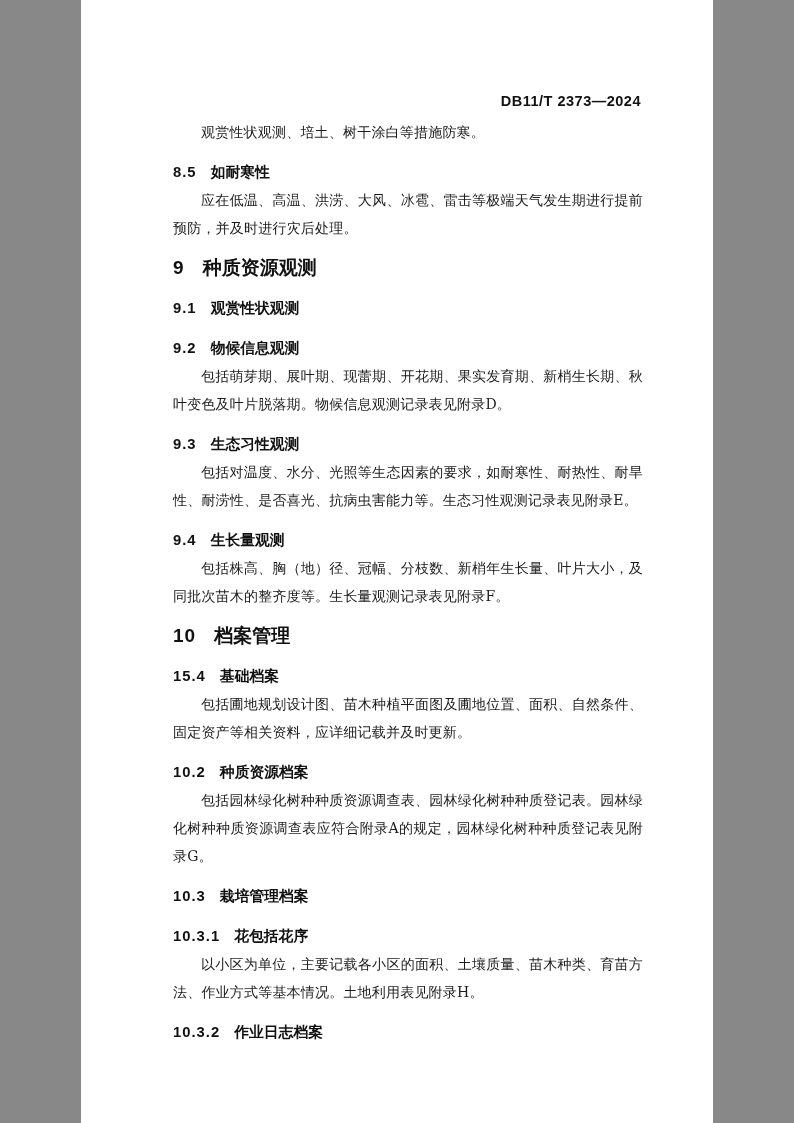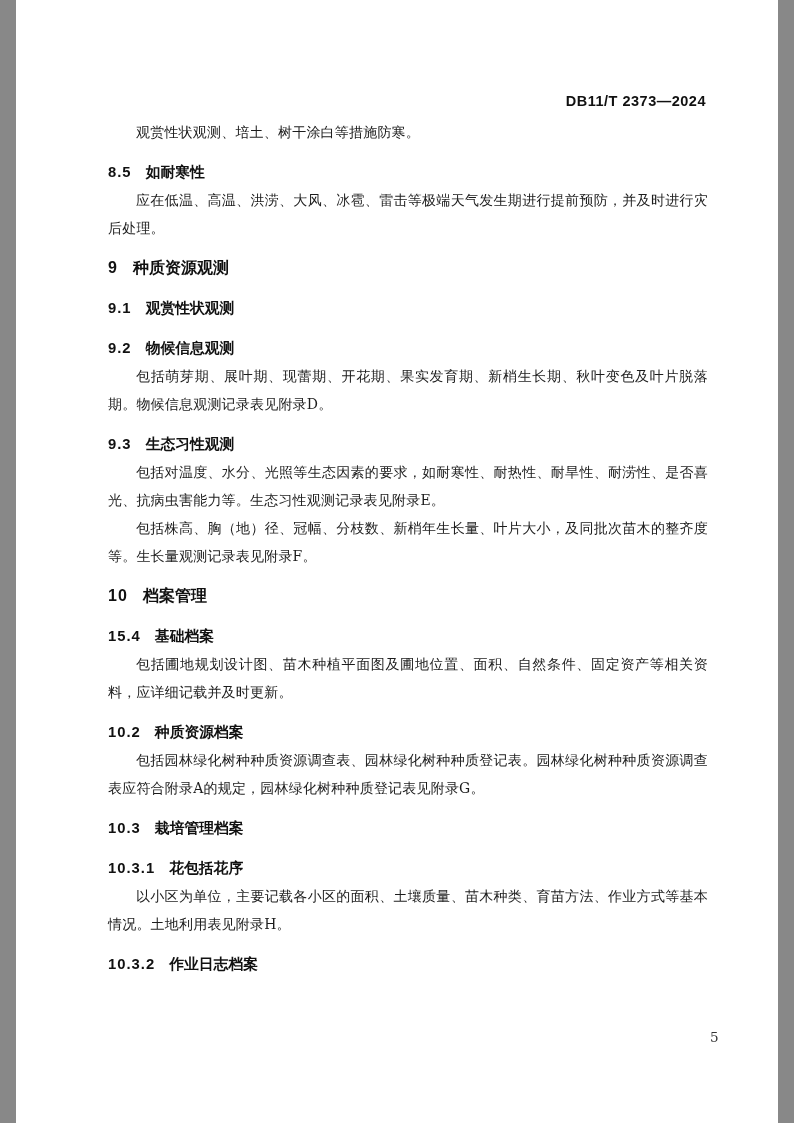--- a/index.html
+++ b/index.html
@@ -2,21 +2,21 @@
 <html lang="zh"><head>
 <meta charset="utf-8">
 <style>
   html, body {
     margin: 0;
     padding: 0;
     background: #888;
   }
   .page {
     position: relative;
-    width: 762px;
+    width: 632px;
     height: 1123px;
     margin: 0 auto;
     background: #ffffff;
     color: #1c1c1c;
     overflow: hidden;
     font-family: "DejaVu Serif", "Liberation Serif", serif;
   }
   .doc-header {
     position: absolute;
     top: 93px;
@@ -44,21 +44,21 @@
   }
   .heading {
     font-family: "Liberation Sans", "DejaVu Sans", sans-serif;
     font-weight: bold;
     font-size: 14.8px;
     line-height: 28px;
     color: #111;
     margin: 12px 0 0 0;
   }
   .heading.level-1 {
-    font-size: 16px;
+    font-size: 19px;
   }
   .heading .num {
     display: inline-block;
     margin-right: 0.95em;
     font-family: "Liberation Sans", "DejaVu Sans", sans-serif;
     letter-spacing: 1px;
   }
   .page-number {
     position: absolute;
     top: 1028px;
@@ -78,20 +78,21 @@
   <main class="content" id="doc-content">
       <p class="para">观赏性状观测、培土、树干涂白等措施防寒。</p>
       <div class="heading level-2"><span class="num">8.5</span><span class="title">如耐寒性</span></div>
       <p class="para">应在低温、高温、洪涝、大风、冰雹、雷击等极端天气发生期进行提前预防，并及时进行灾后处理。</p>
       <div class="heading level-1"><span class="num">9</span><span class="title">种质资源观测</span></div>
       <div class="heading level-2"><span class="num">9.1</span><span class="title">观赏性状观测</span></div>
       <div class="heading level-2"><span class="num">9.2</span><span class="title">物候信息观测</span></div>
       <p class="para">包括萌芽期、展叶期、现蕾期、开花期、果实发育期、新梢生长期、秋叶变色及叶片脱落期。物候信息观测记录表见附录D。</p>
       <div class="heading level-2"><span class="num">9.3</span><span class="title">生态习性观测</span></div>
       <p class="para">包括对温度、水分、光照等生态因素的要求，如耐寒性、耐热性、耐旱性、耐涝性、是否喜光、抗病虫害能力等。生态习性观测记录表见附录E。</p>
+      <div class="heading level-2"><span class="num">9.4</span><span class="title">生长量观测</span></div>
       <p class="para">包括株高、胸（地）径、冠幅、分枝数、新梢年生长量、叶片大小，及同批次苗木的整齐度等。生长量观测记录表见附录F。</p>
       <div class="heading level-1"><span class="num">10</span><span class="title">档案管理</span></div>
       <div class="heading level-2"><span class="num">15.4</span><span class="title">基础档案</span></div>
       <p class="para">包括圃地规划设计图、苗木种植平面图及圃地位置、面积、自然条件、固定资产等相关资料，应详细记载并及时更新。</p>
       <div class="heading level-2"><span class="num">10.2</span><span class="title">种质资源档案</span></div>
       <p class="para">包括园林绿化树种种质资源调查表、园林绿化树种种质登记表。园林绿化树种种质资源调查表应符合附录A的规定，园林绿化树种种质登记表见附录G。</p>
       <div class="heading level-2"><span class="num">10.3</span><span class="title">栽培管理档案</span></div>
       <div class="heading level-3"><span class="num">10.3.1</span><span class="title">花包括花序</span></div>
       <p class="para">以小区为单位，主要记载各小区的面积、土壤质量、苗木种类、育苗方法、作业方式等基本情况。土地利用表见附录H。</p>
       <div class="heading level-3"><span class="num">10.3.2</span><span class="title">作业日志档案</span></div>

